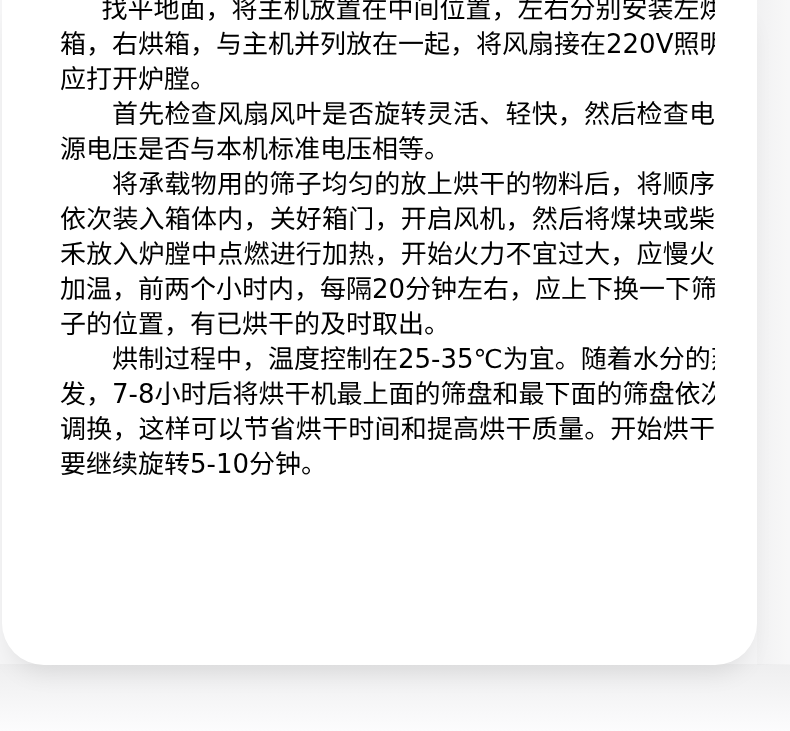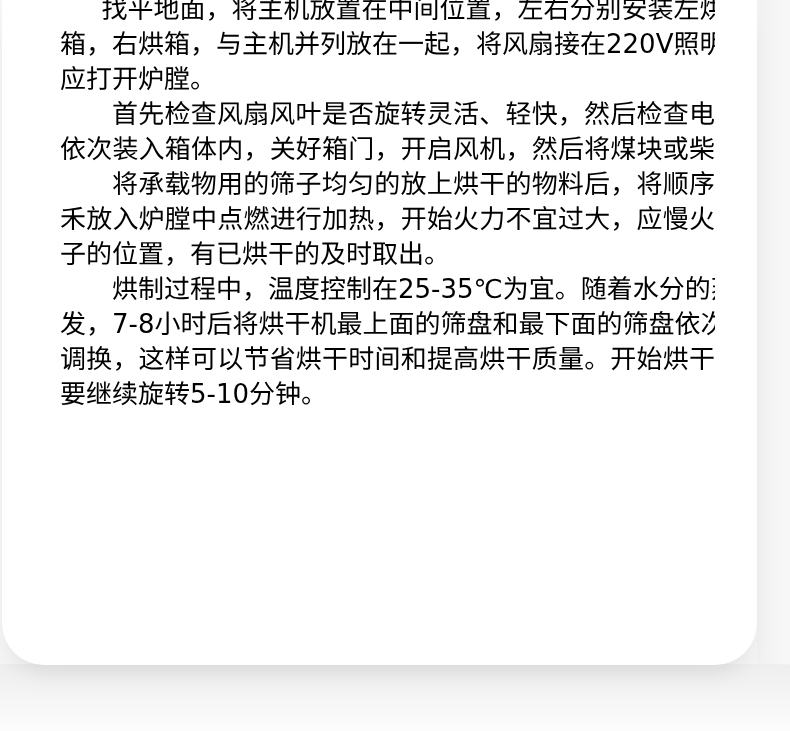--- a/index.html
+++ b/index.html
@@ -63,25 +63,27 @@
   <div class="below"></div>
   <div class="card">
     <div class="doc" id="doc">
         <div class="para">
           <div class="line first">找平地面，将主机放置在中间位置，左右分别安装左烘</div>
           <div class="line">箱，右烘箱，与主机并列放在一起，将风扇接在220V照明</div>
           <div class="line last">应打开炉膛。</div>
         </div>
         <div class="para">
           <div class="line first">首先检查风扇风叶是否旋转灵活、轻快，然后检查电</div>
+          <div class="line last">源电压是否与本机标准电压相等。</div>
         </div>
         <div class="para">
+          <div class="line first">将承载物用的筛子均匀的放上烘干的物料后，将顺序</div>
           <div class="line">依次装入箱体内，关好箱门，开启风机，然后将煤块或柴</div>
-          <div class="line first">将承载物用的筛子均匀的放上烘干的物料后，将顺序</div>
           <div class="line">禾放入炉膛中点燃进行加热，开始火力不宜过大，应慢火</div>
+          <div class="line">加温，前两个小时内，每隔20分钟左右，应上下换一下筛</div>
           <div class="line last">子的位置，有已烘干的及时取出。</div>
         </div>
         <div class="para">
           <div class="line first">烘制过程中，温度控制在25-35℃为宜。随着水分的蒸</div>
           <div class="line">发，7-8小时后将烘干机最上面的筛盘和最下面的筛盘依次</div>
           <div class="line">调换，这样可以节省烘干时间和提高烘干质量。开始烘干</div>
           <div class="line last">要继续旋转5-10分钟。</div>
         </div>
       </div>
   </div>

